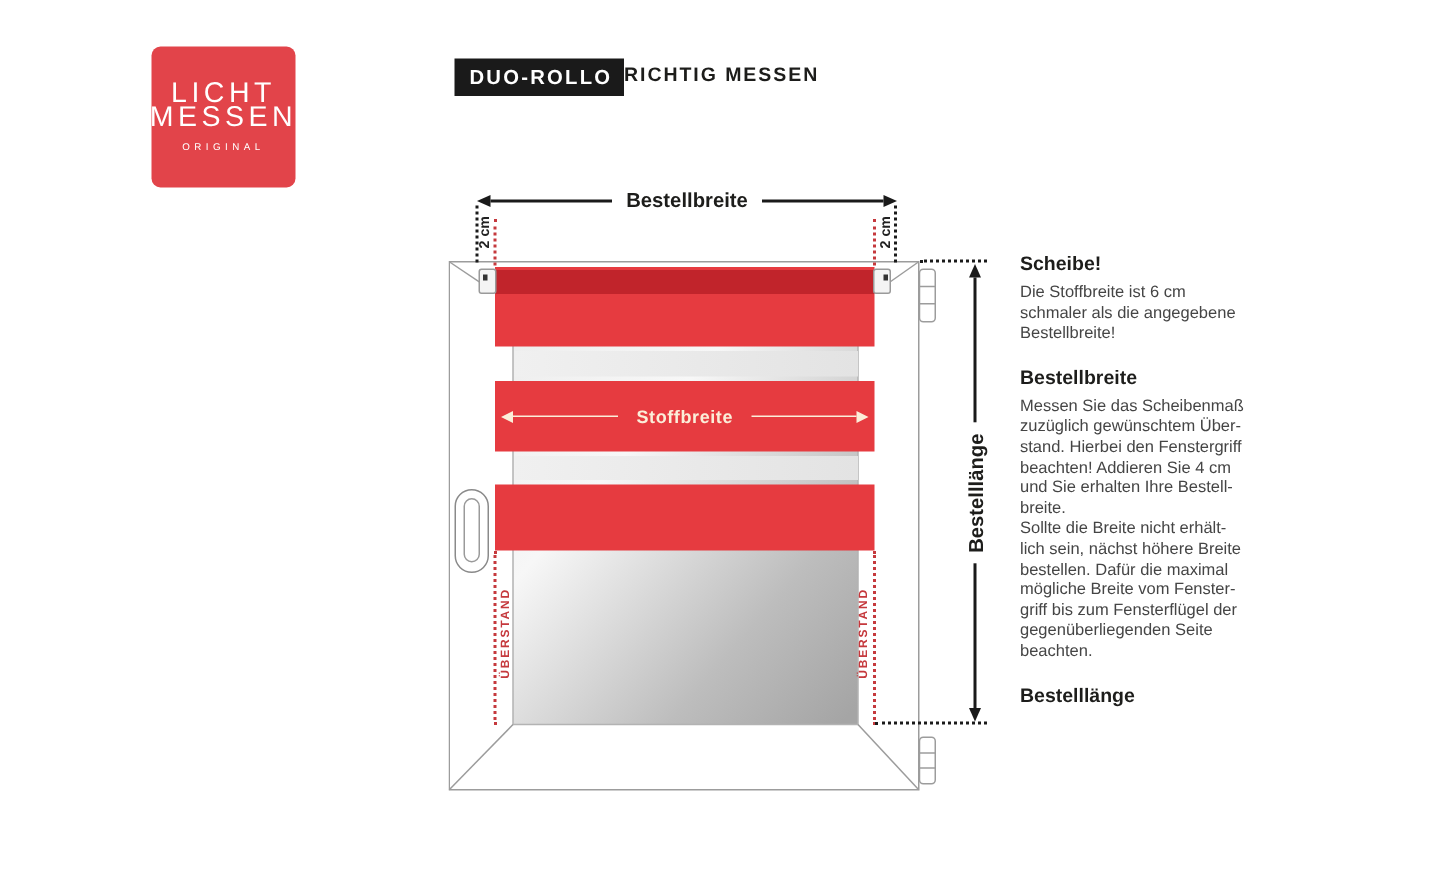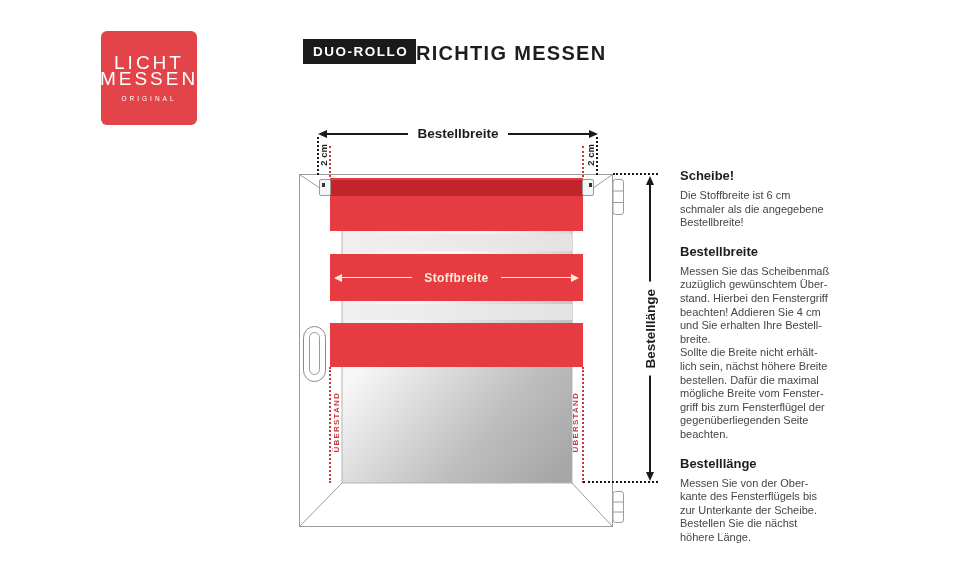--- a/index.html
+++ b/index.html
@@ -9,21 +9,21 @@
 
   
   .logo{left:101px;top:31px;width:96px;height:94px;background:#e2444a;border-radius:6px;
         display:flex;flex-direction:column;align-items:center;justify-content:center;color:#fff;}
   .logo .big{font-size:19px;line-height:16px;letter-spacing:3px;font-weight:400;}
   .logo .sub{margin-top:8px;font-size:6.5px;letter-spacing:3px;font-weight:400;}
 
   
   .badge{left:303px;top:39px;background:#1a1a1a;color:#fff;font-size:13.5px;font-weight:700;
          letter-spacing:1.5px;padding:5px 8px 5px 10px;}
-  .title{left:416px;top:42px;font-size:20px;font-weight:700;letter-spacing:1.3px;color:#1d1d1b;}
+  .title{left:416px;top:42px;font-size:13px;font-weight:700;letter-spacing:1.3px;color:#1d1d1b;}
   .subtitle{left:416px;top:66px;font-size:12.5px;line-height:17.5px;color:#4c4c4c;white-space:pre-line;}
 
   
   .measureH{left:318px;top:127px;width:280px;height:13px;display:flex;align-items:center;z-index:5;}
   .mline{height:2px;background:#1a1a1a;flex:1;}
   .tri-left{width:0;height:0;border-top:4px solid transparent;border-bottom:4px solid transparent;border-right:9px solid #1a1a1a;}
   .tri-right{width:0;height:0;border-top:4px solid transparent;border-bottom:4px solid transparent;border-left:9px solid #1a1a1a;}
   .measureH .lbl{font-size:13.5px;font-weight:700;padding:0 9px;white-space:nowrap;}
 
   
@@ -171,20 +171,15 @@
 und Sie erhalten Ihre Bestell-
 breite.
 Sollte die Breite nicht erhält-
 lich sein, nächst höhere Breite
 bestellen. Dafür die maximal
 mögliche Breite vom Fenster-
 griff bis zum Fensterflügel der
 gegenüberliegenden Seite
 beachten.</p>
     <h3>Bestelllänge</h3>
-    <p>Messen Sie von der Ober-
-kante des Fensterflügels bis
-zur Unterkante der Scheibe.
-Bestellen Sie die nächst
-höhere Länge.</p>
   </div>
 
 </div>
 
 </body></html>

